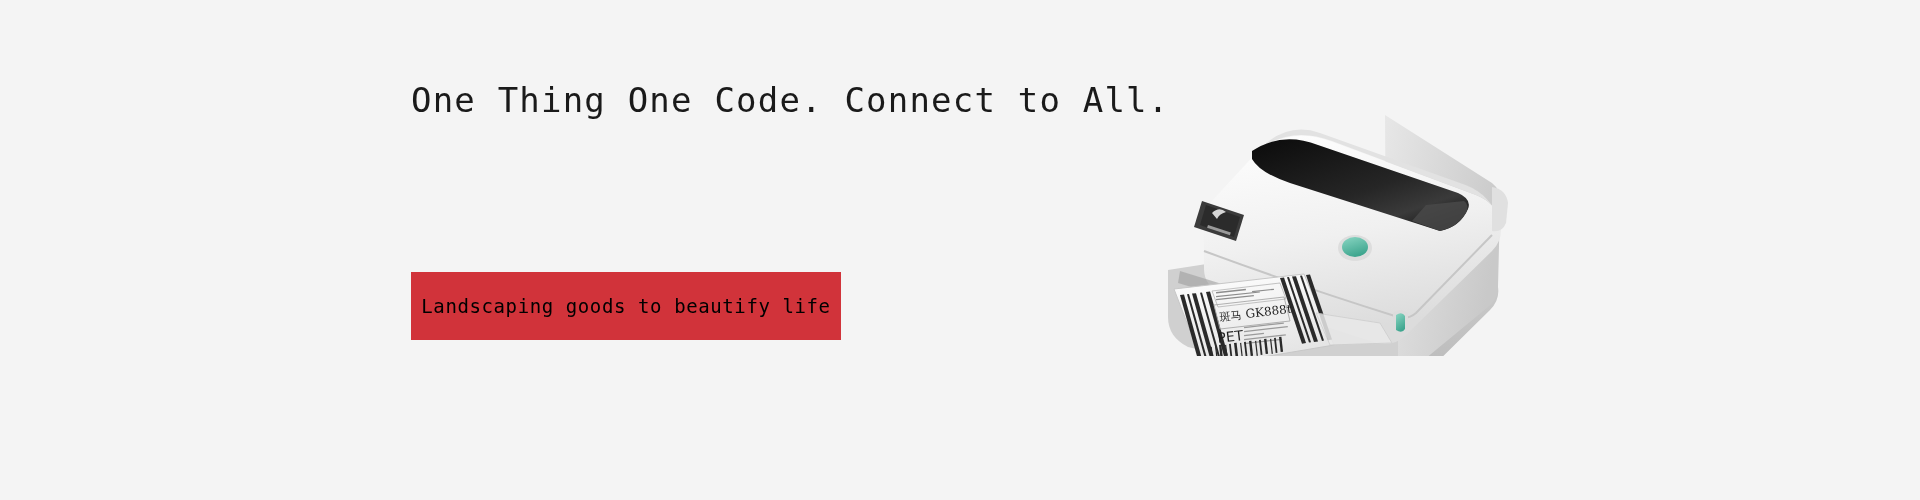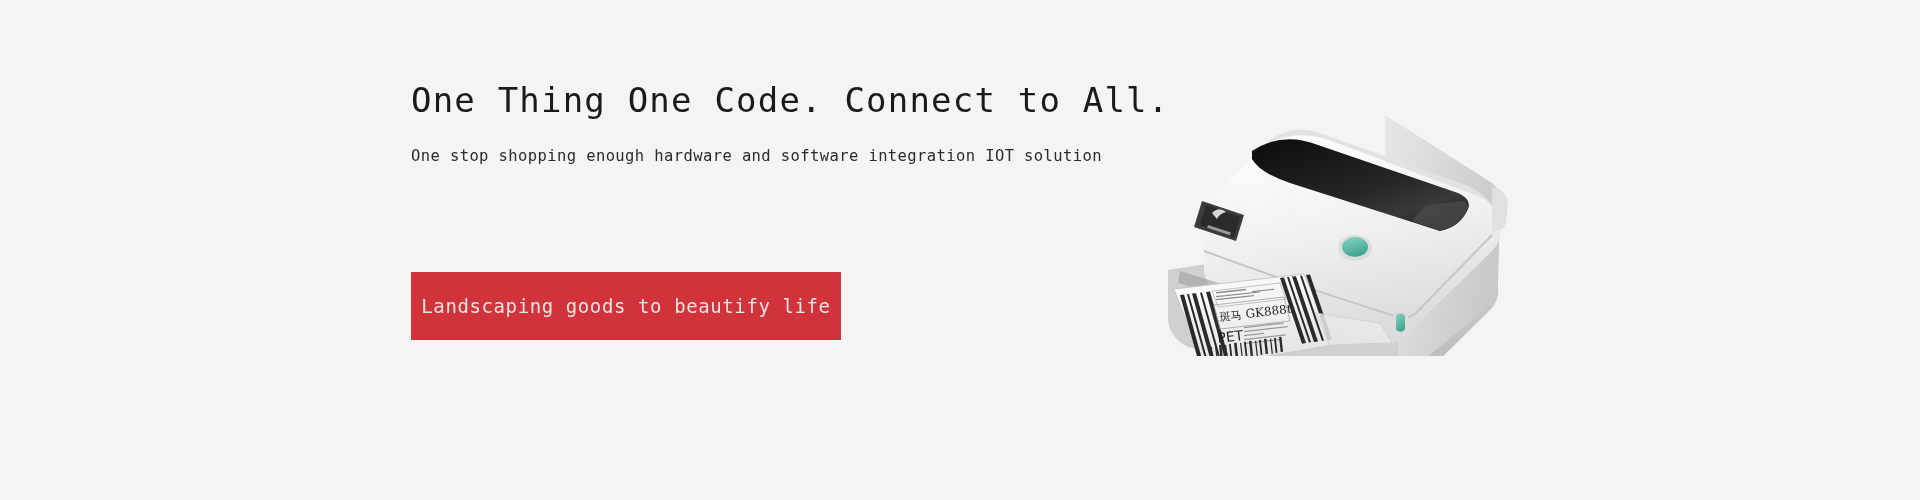--- a/index.html
+++ b/index.html
@@ -64,21 +64,21 @@
     display: flex;
     align-items: center;
     justify-content: center;
     cursor: pointer;
     padding: 0;
   }
   .cta-label {
     font-family: "DejaVu Sans Mono", monospace;
     font-size: 19px;
     letter-spacing: 0.6px;
-    color: #e5e5e5;
+    color: #000000;
     white-space: nowrap;
   }
 
   
   .product-image {
     position: absolute;
     left: 1140px;
     top: 55px;
     width: 400px;
     height: 400px;
@@ -89,21 +89,20 @@
     height: 100%;
   }
 </style>
 </head>
 <body>
 
 <div class="banner">
 
   <div class="copy">
     <h1 class="headline">One Thing One Code. Connect to All.</h1>
-    <p class="subhead">One stop shopping enough hardware and software integration IOT solution</p>
   </div>
 
   <button class="cta-button">
     <span class="cta-label">Landscaping goods to beautify life</span>
   </button>
 
   <div class="product-image">
     <svg viewBox="0 0 400 400" xmlns="http://www.w3.org/2000/svg">
       <defs>
         <linearGradient id="topShell" x1="0" y1="0" x2="0.25" y2="1">

